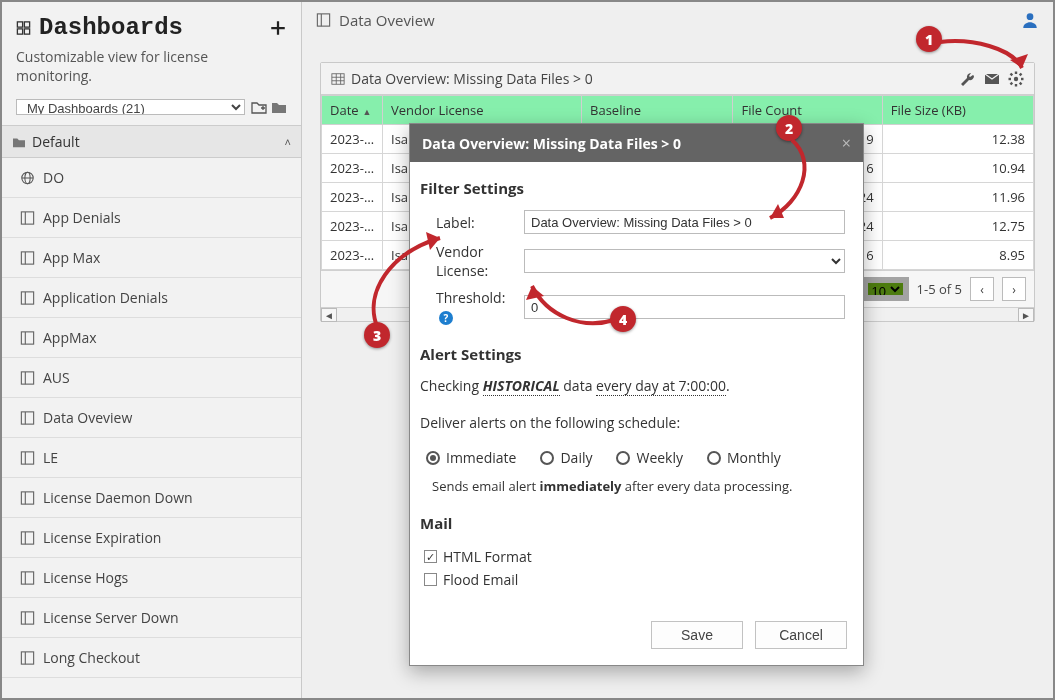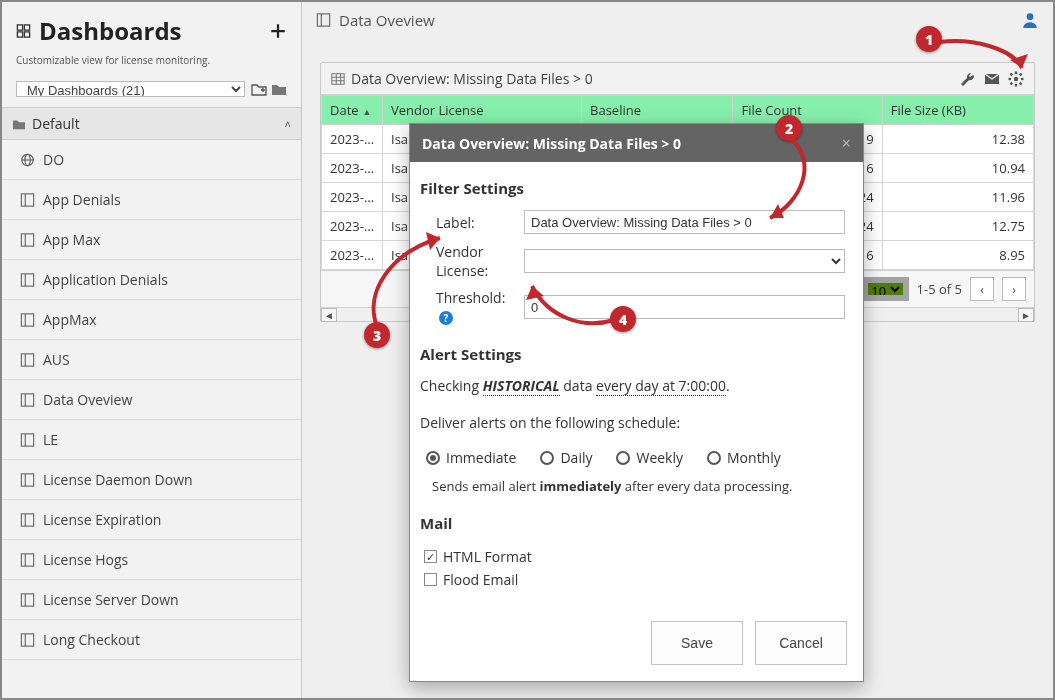--- a/index.html
+++ b/index.html
@@ -4,22 +4,22 @@
 <style>
   * { box-sizing: border-box; }
   html, body { margin:0; padding:0; font-family: "Segoe UI", "Open Sans", Arial, sans-serif; font-size:14px; color:#333; }
   body { width:1055px; height:700px; background:#efefef; position:relative; border:2px solid #888; }
 
   
   .bg-dim { position:absolute; inset:0; background:rgba(0,0,0,0.06); pointer-events:none; }
 
   .sidebar { position:absolute; left:0; top:0; width:300px; height:696px; background:#f2f2f2; border-right:1px solid #c9c9c9; display:flex; flex-direction:column; }
   .side-head { padding:12px 14px 6px; display:flex; align-items:center; justify-content:space-between; }
-  .side-head .ttl { display:flex; align-items:center; gap:8px; font-size:24px; font-weight:700; color:#222; }
-  .side-sub { padding:0 14px 14px; color:#555; font-size:10px; }
+  .side-head .ttl { display:flex; align-items:center; gap:8px; font-size:24px; font-weight:700; color:#222;font-family:Liberation Mono, monospace; }
+  .side-sub { padding:0 14px 14px; color:#555; font-size:14px; }
 
   .dash-select-row { padding:0 14px 10px; display:flex; align-items:center; gap:6px; }
   .dash-select { flex:1; height:16px; background:#fff; border:1px solid #bbb; font-size:13px; color:#444; padding:0 6px; }
   .mini-icons { display:flex; gap:4px; color:#555; }
   .mi { width:16px; height:14px; display:inline-block; }
 
   .group-head { background:#e6e6e6; border-top:1px solid #ccc; border-bottom:1px solid #ccc; padding:6px 10px; display:flex; align-items:center; justify-content:space-between; font-size:14px; color:#333; cursor:pointer; }
   .group-head .folder-ic { width:14px; height:12px; }
   .group-head .chev { font-size:11px; color:#555; }
   .group-head .lead { display:flex; align-items:center; gap:6px;}
@@ -78,21 +78,21 @@
   .radio-dot { width:14px; height:14px; border:2px solid #555; border-radius:50%; display:inline-flex; align-items:center; justify-content:center;}
   .radio-dot.sel::after { content:""; width:6px; height:6px; background:#555; border-radius:50%; }
   .hint { font-size:13px; color:#333; padding-left:12px;}
   .hint b { font-weight:700;}
 
   .cb-row { display:flex; align-items:center; gap:6px; font-size:14px; color:#333; padding:2px 4px;}
   .cb { width:13px; height:13px; border:1px solid #888; display:inline-flex; align-items:center; justify-content:center; font-size:11px; color:#333; background:#fff;}
   .cb.checked::after{ content:"✓"; line-height:11px;}
 
   .dialog-foot { display:flex; justify-content:flex-end; gap:12px; padding:10px 16px 16px; }
-  .btn { width:92px; height:44px; border:1px solid #c2c2c2; background:#fdfdfd; font-size:14px; color:#444; cursor:pointer; }
+  .btn { width:92px; height:28px; border:1px solid #c2c2c2; background:#fdfdfd; font-size:14px; color:#444; cursor:pointer; }
 
   
   .bubble { position:absolute; width:26px; height:26px; border-radius:50%; background:#c1272d; color:#fff; font-weight:800; font-size:14px; display:flex; align-items:center; justify-content:center; box-shadow:0 1px 3px rgba(0,0,0,0.4); }
   .arrow { position:absolute; overflow:visible; pointer-events:none; }
   .arrow path { stroke:#c1272d; stroke-width:4; fill:none; }
   .arrow-head { fill:#c1272d; }
 
   
   .resize-grip { position:absolute; left:300px; top:40px; width:8px; height:20px; background:#d6d6d6; border:1px solid #aaa; border-radius:2px; }
 

